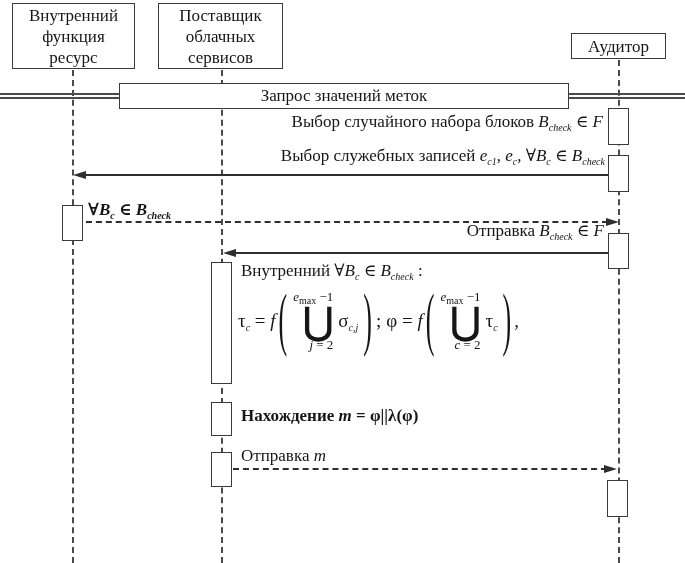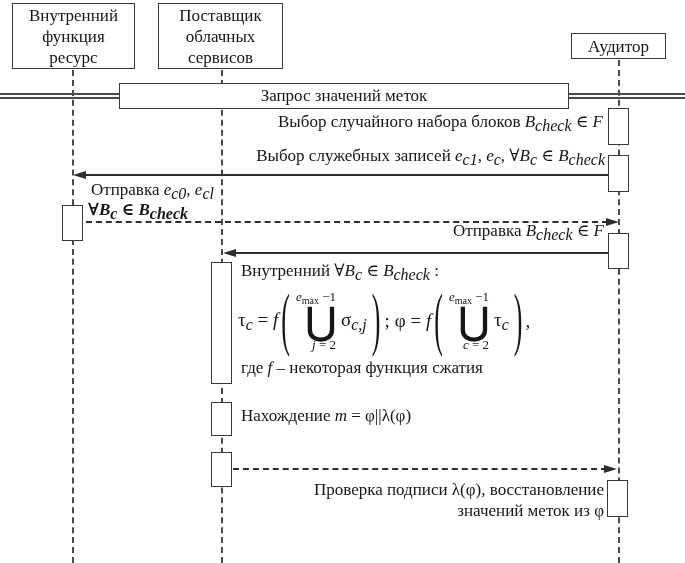--- a/index.html
+++ b/index.html
@@ -22,21 +22,21 @@
   .shaft-solid{position:absolute; height:0; border-top:2px solid #2e2e2e; z-index:4;}
   .shaft-dashed{position:absolute; height:0; border-top:2px dashed #2e2e2e; z-index:4;}
   .ah-left{position:absolute; width:0; height:0; z-index:4;
     border-top:4.5px solid transparent; border-bottom:4.5px solid transparent;
     border-right:13px solid #2e2e2e;}
   .ah-right{position:absolute; width:0; height:0; z-index:4;
     border-top:4.5px solid transparent; border-bottom:4.5px solid transparent;
     border-left:13px solid #2e2e2e;}
   .label{position:absolute; font-size:17px; white-space:nowrap; z-index:5; line-height:20px;}
   .it{font-style:italic;}
-  .sub{font-style:italic; font-size:16px; vertical-align:-4px;}
+  .sub{font-style:italic; font-size:10px; vertical-align:-4px;}
   .formula{position:absolute; display:flex; align-items:center; z-index:5;
     font-size:19px; height:80px; white-space:nowrap;}
   .fx{display:inline-block;}
   .paren{display:inline-block; font-size:26px; font-weight:400;
     transform:scaleY(2.65); margin:0 3px; line-height:1;}
   .ustack{display:inline-flex; flex-direction:column; align-items:flex-end; margin:0 3px;}
   .usup,.usub{font-size:13px; line-height:1.1; white-space:nowrap;}
   .subsub{font-size:10px; vertical-align:-3px;}
   .ucup{font-size:37px; line-height:.85; font-weight:600;}
   .operand{display:inline-block; margin:0 2px;}
@@ -96,23 +96,20 @@
   <div class="ah-right" style="left:604px; top:464.5px;"></div>
 
   <div class="label right" style="left:204px; top:112px; width:399px;">
     <span>Выбор случайного набора блоков </span><span class="it">B</span><span class="sub">check</span><span> ∈ </span><span class="it">F</span>
   </div>
 
   <div class="label right" style="left:204px; top:146px; width:401px;">
     <span>Выбор служебных записей </span><span class="it">e</span><span class="sub">c1</span><span>, </span><span class="it">e</span><span class="sub">c</span><span>, ∀</span><span class="it">B</span><span class="sub">c</span><span> ∈ </span><span class="it">B</span><span class="sub">check</span>
   </div>
 
-  <div class="label" style="left:91px; top:180px;">
-    <span>Отправка </span><span class="it">e</span><span class="sub">c0</span><span>, </span><span class="it">e</span><span class="sub">cl</span>
-  </div>
   <div class="label" style="left:88px; top:200px;font-weight:bold;">
     <span>∀</span><span class="it">B</span><span class="sub">c</span><span> ∈ </span><span class="it">B</span><span class="sub">check</span>
   </div>
 
   <div class="label right" style="left:305px; top:221px; width:299px;">
     <span>Отправка </span><span class="it">B</span><span class="sub">check</span><span> ∈ </span><span class="it">F</span>
   </div>
 
   <div class="label" style="left:241px; top:261px;">
     <span>Внутренний ∀</span><span class="it">B</span><span class="sub">c</span><span> ∈ </span><span class="it">B</span><span class="sub">check</span><span> :</span>
@@ -134,27 +131,23 @@
     <span class="ustack">
       <span class="usup"><span class="it">e</span><span class="subsub">max</span><span> −1</span></span>
       <span class="ucup">⋃</span>
       <span class="usub"><span class="it">c</span><span> = 2</span></span>
     </span>
     <span class="operand"><span>τ</span><span class="sub">c</span></span>
     <span class="paren">)</span>
     <span class="fx">,</span>
   </div>
 
-  <div class="label" style="left:241px; top:358px;">
-    <span>где </span><span class="it">f</span><span> – некоторая функция сжатия</span>
-  </div>
 
-  <div class="label" style="left:241px; top:406px;">
+  <div class="label" style="left:241px; top:406px;font-weight:bold;">
     <span>Нахождение </span><span class="it">m</span><span> = φ||λ(φ)</span>
   </div>
 
+  <div class="label" style="left:241px; top:446px;">
+    <span>Отправка </span><span class="it">m</span>
+  </div>
 
-  <div class="label right" style="left:284px; top:479px; width:320px; white-space:normal; line-height:21px;">
-    <span style="display:block;">Проверка подписи λ(φ), восстановление</span>
-    <span style="display:block;">значений меток из φ</span>
-  </div>
 
 </div>
 
 </body></html>

